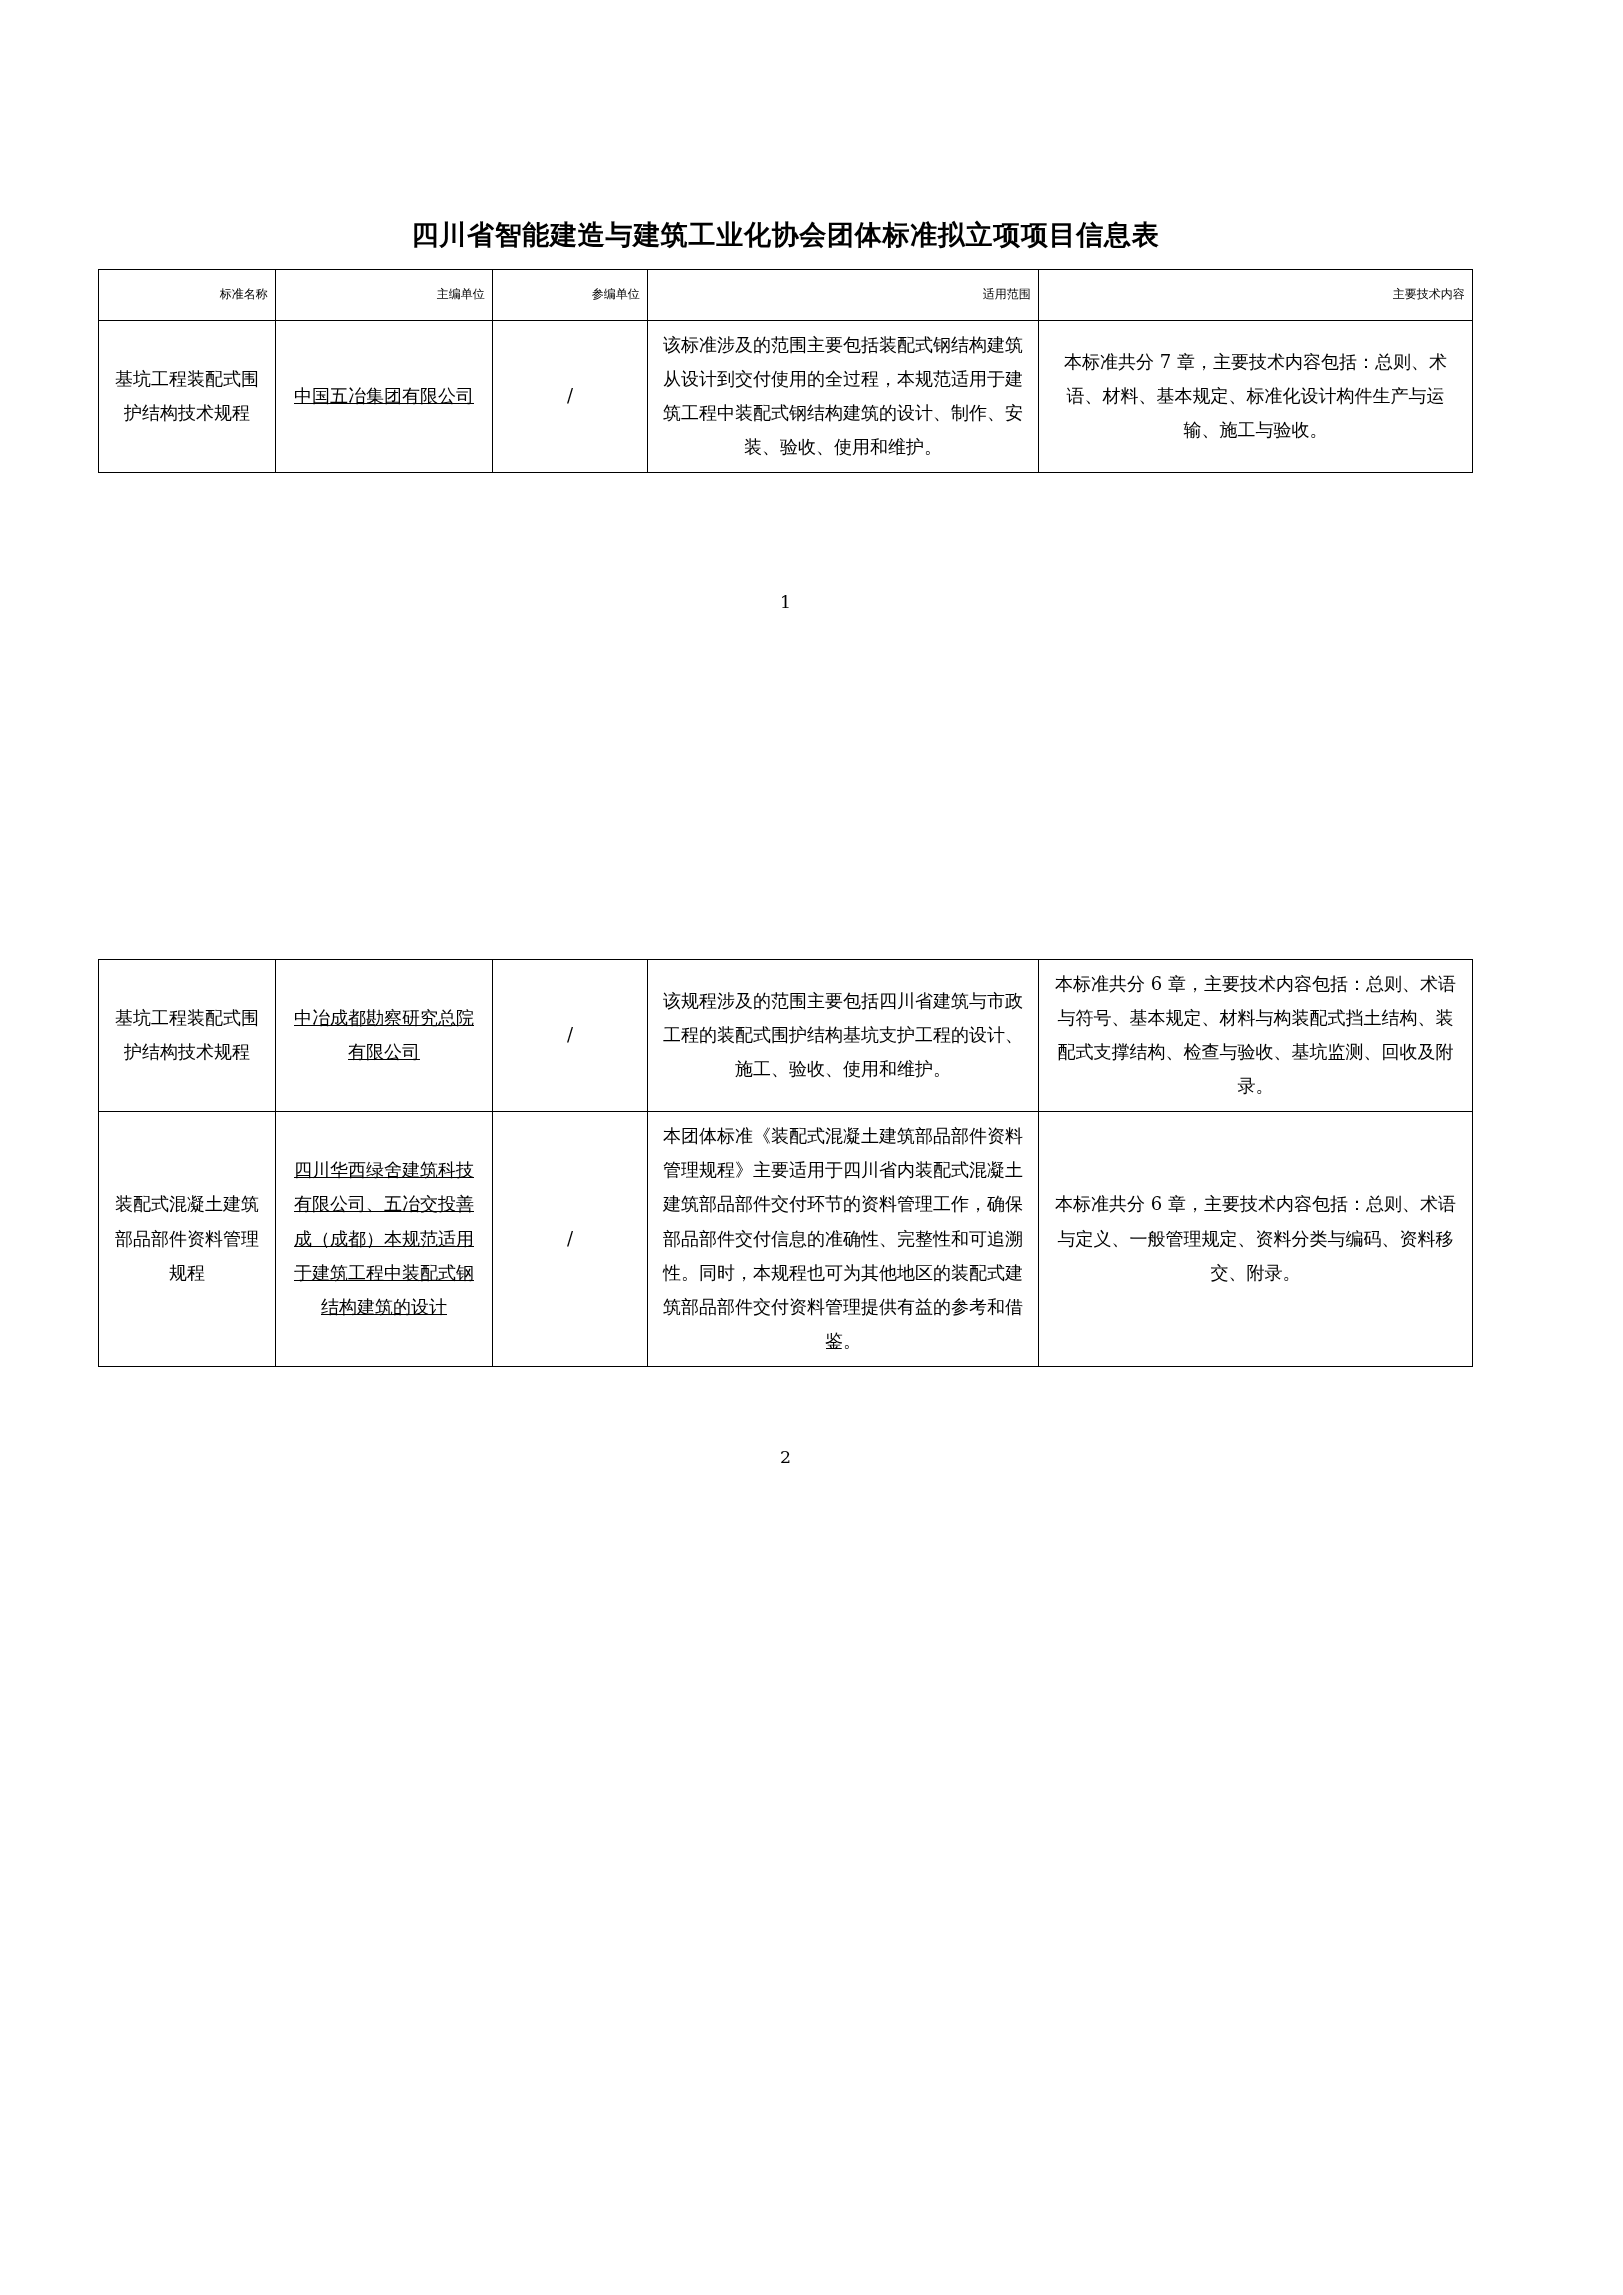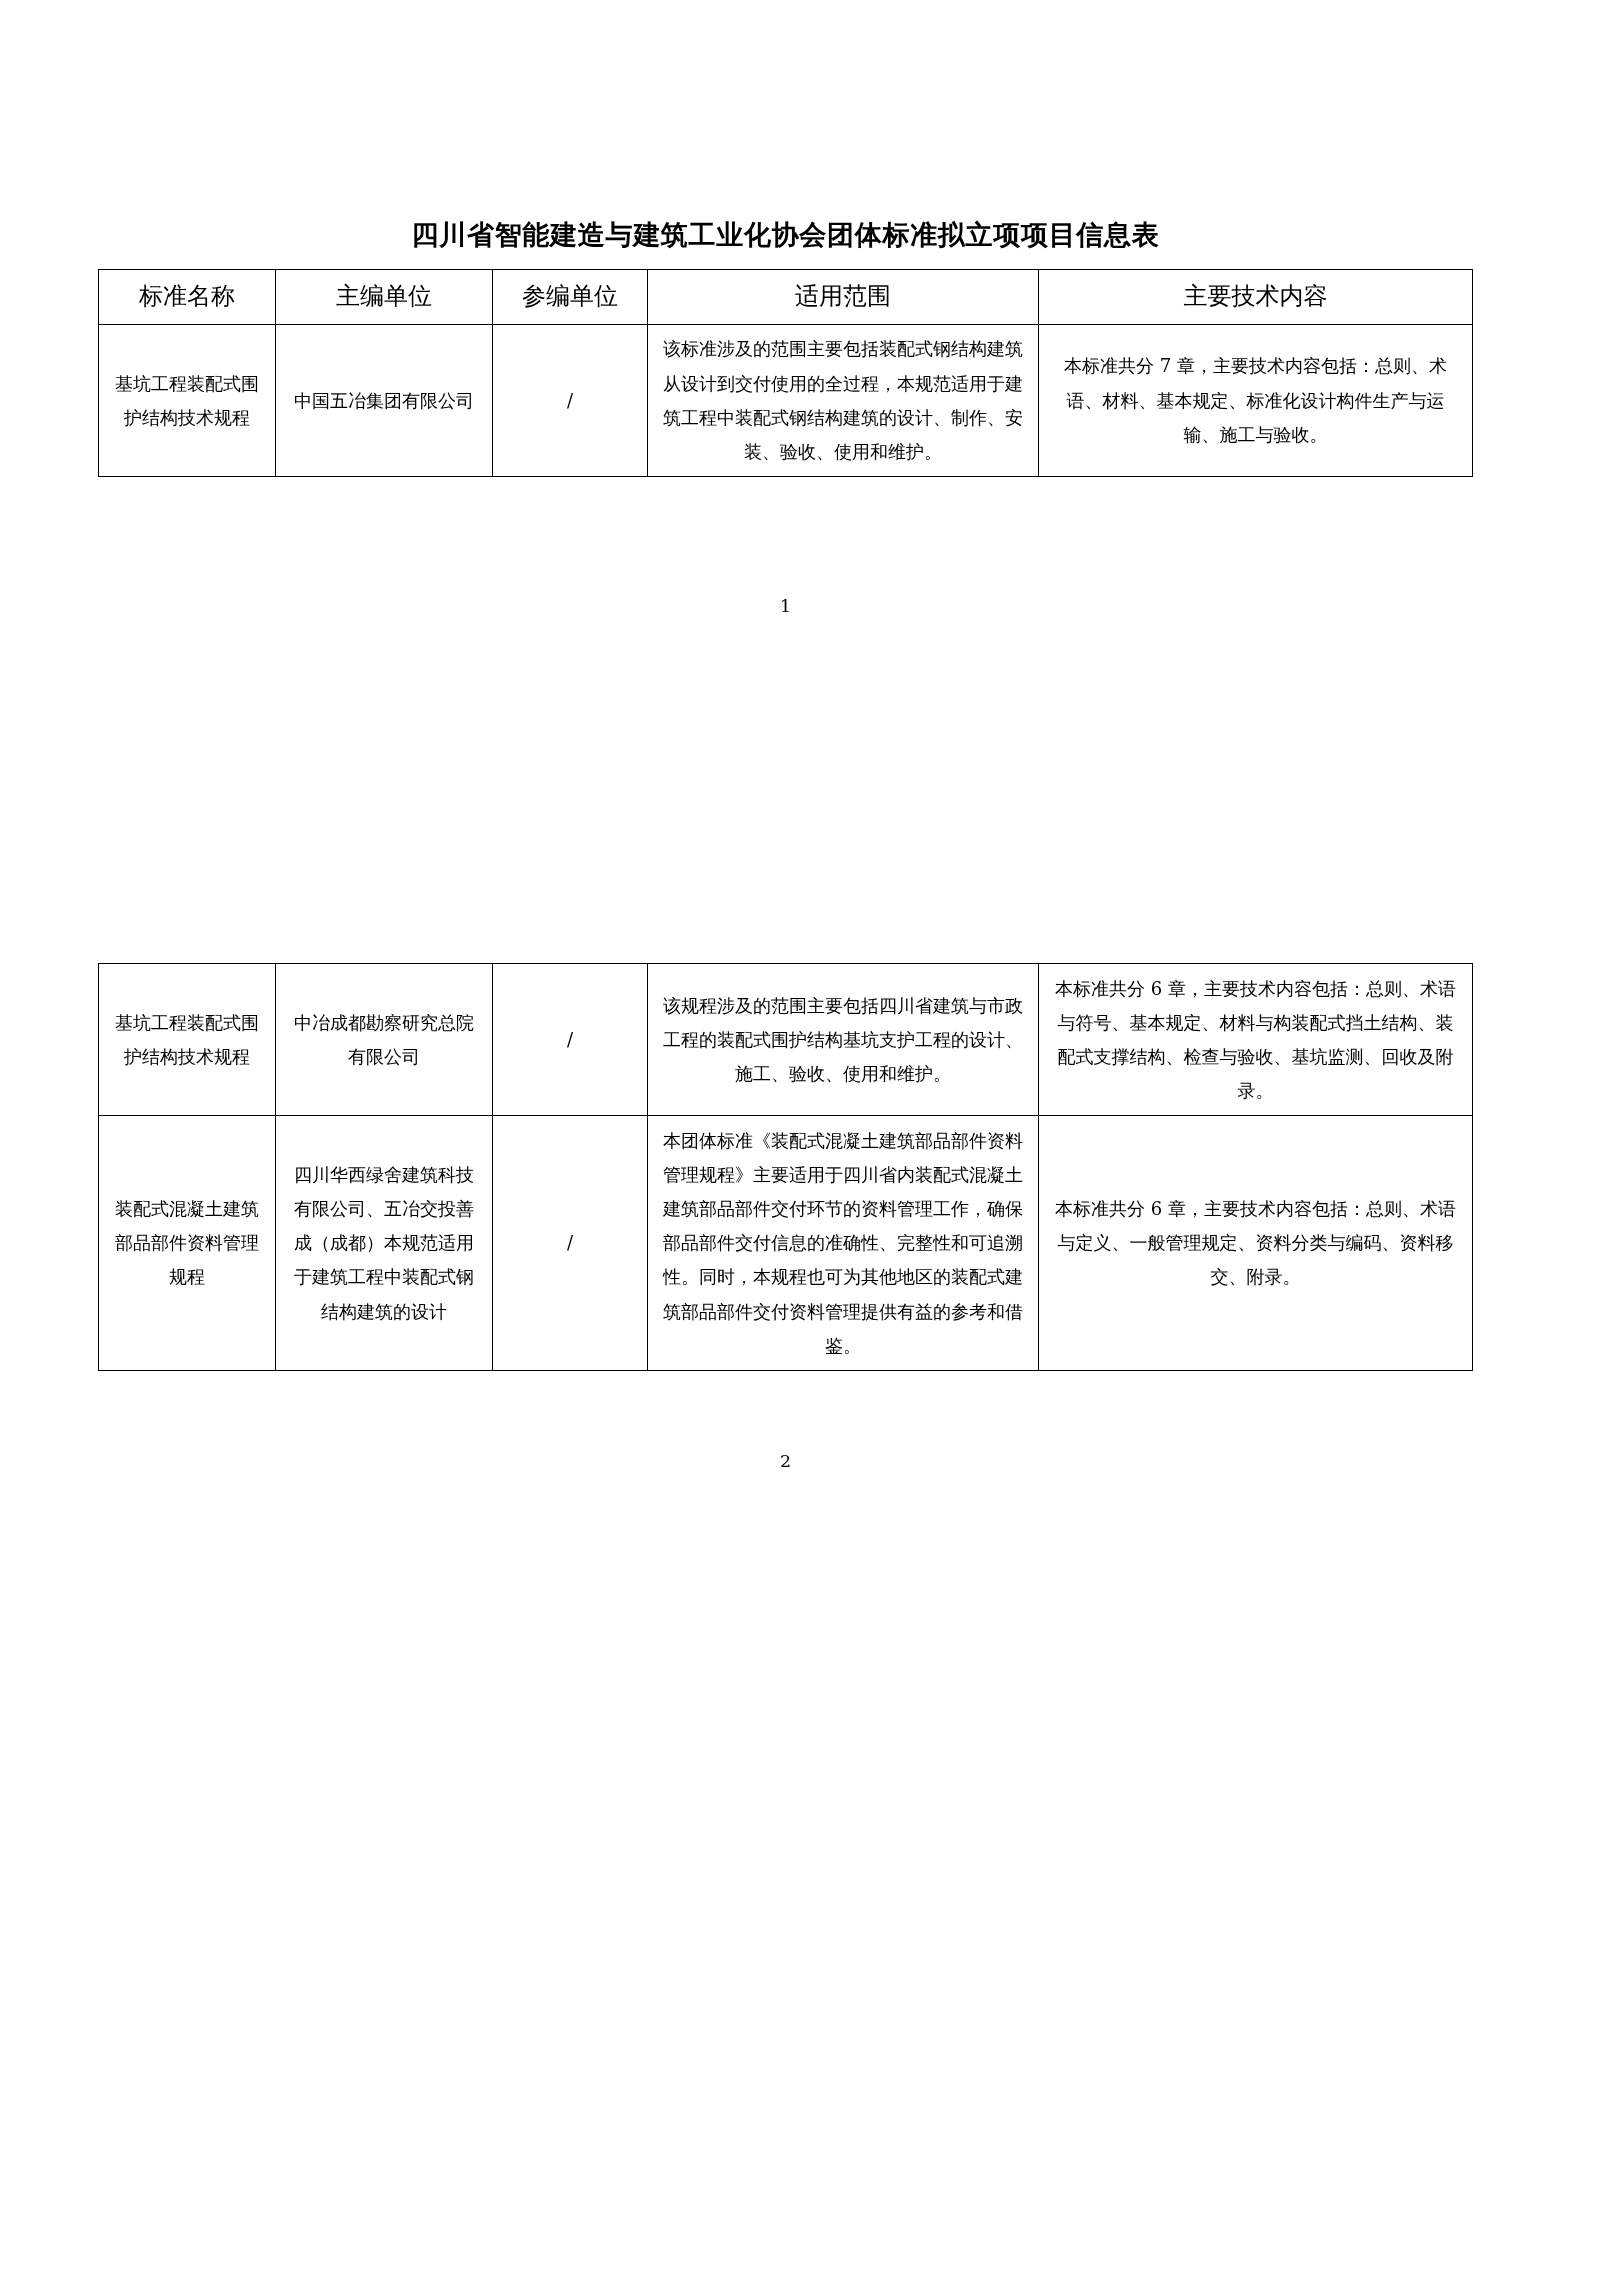--- a/index.html
+++ b/index.html
@@ -44,40 +44,41 @@
     text-align: center;
     font-size: 18px;
     line-height: 1.9;
     padding: 7.2px 10px;
     font-family: "DejaVu Serif", "Liberation Serif", serif;
     word-break: break-all;
   }
   table.info-table thead td {
     height: 41px;
     padding: 4.3px 7.2px;
-    font-size: 24px;
+    font-size: 12px;
+    text-align: right;
   }
   .col-name { width: 177px; }
   .col-lead { width: 217px; }
   .col-co   { width: 155px; }
   .col-scope{ width: 391px; }
   .col-tech { width: 434px; }
 
   .cell-name, .cell-lead, .cell-co {
     text-align: center;
   }
   .cell-scope, .cell-tech {
     text-align: justify;
     text-align-last: center;
     line-height: 2.05;
     font-size: 17.4px;
     padding: 13px 17.4px;
   }
   .cell-name { font-size: 19px; line-height: 2.0; }
-  .cell-lead { font-size: 19px; line-height: 2.0; }
+  .cell-lead { font-size: 19px; line-height: 2.0; text-decoration: underline; }
   .cell-co   { font-size: 19px; }
 
   .page-number {
     text-align: center;
     font-size: 17.4px;
     font-family: "DejaVu Serif", "Liberation Serif", serif;
   }
   .pg1-num { padding-top: 119px; }
   .pg2-top-gap { height: 347px; }
   .pg2-num { padding-top: 80px; }

